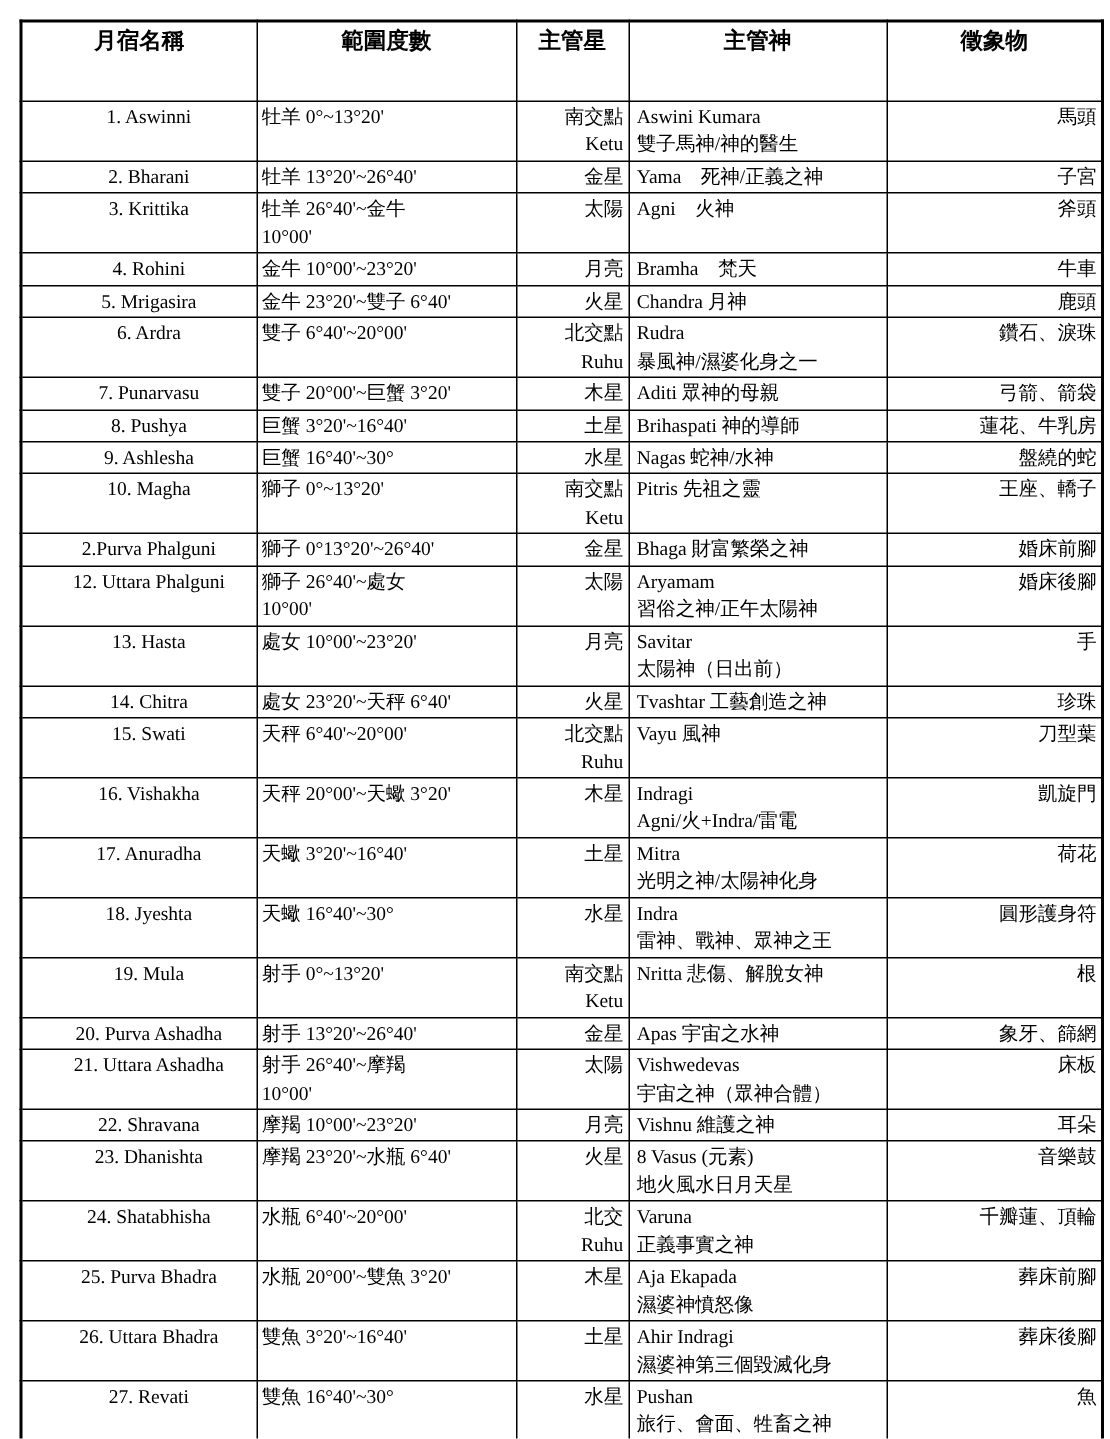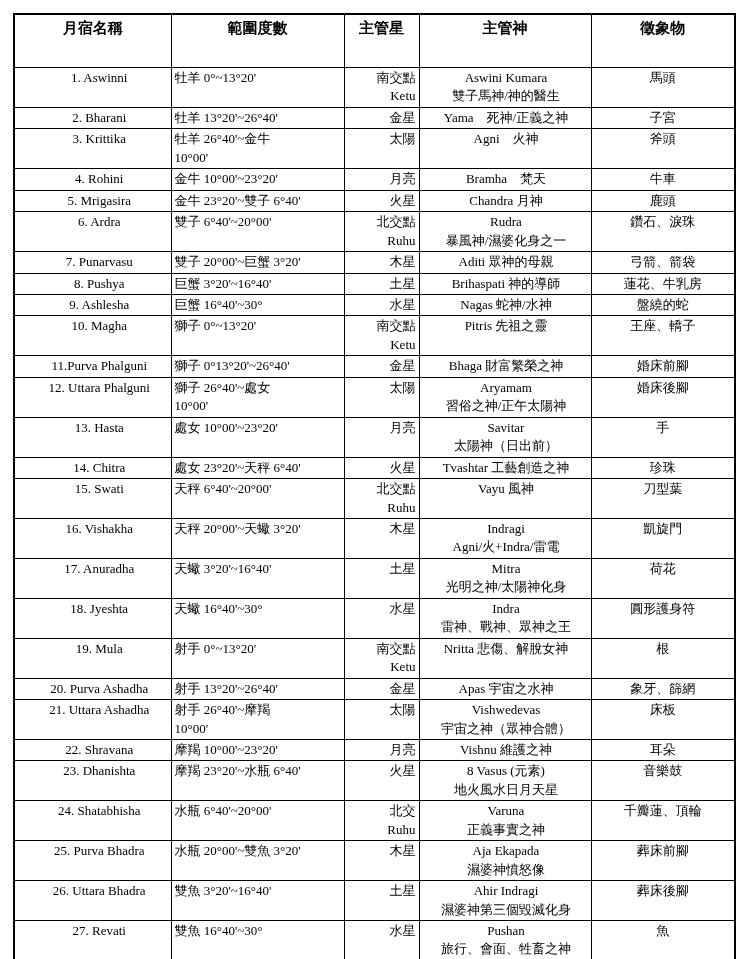--- a/index.html
+++ b/index.html
@@ -28,22 +28,22 @@
   .nak th{
     height:48px;
     font-size:15px;
     font-weight:bold;
     text-align:center;
     padding-top:3px;
   }
   td.c-name{font-weight:normal;text-align:center;padding-left:16px;}
   td.c-range{text-align:left;}
   td.c-planet{text-align:right;}
-  td.c-deity{text-align:center;padding-left:5px;}
-  td.c-symbol{text-align:center;}
+  td.c-deity{text-align:left;padding-left:5px;}
+  td.c-symbol{text-align:right;}
 </style>
 </head>
 <body>
 
 <div class="page">
   <table class="nak">
     <colgroup>
       <col style="width:157px">
       <col style="width:173px">
       <col style="width:75px">
@@ -140,21 +140,21 @@
   <tr>
     <td class="c-name">10. Magha</td>
     <td class="c-range">獅子 0°~13°20'</td>
     <td class="c-planet">南交點
 Ketu</td>
     <td class="c-deity">Pitris 先祖之靈</td>
     <td class="c-symbol">王座、轎子</td>
   </tr>
 
   <tr>
-    <td class="c-name">11.Purva Phalguni</td>
+    <td class="c-name">2.Purva Phalguni</td>
     <td class="c-range">獅子 0°13°20'~26°40'</td>
     <td class="c-planet">金星</td>
     <td class="c-deity">Bhaga 財富繁榮之神</td>
     <td class="c-symbol">婚床前腳</td>
   </tr>
 
   <tr>
     <td class="c-name">12. Uttara Phalguni</td>
     <td class="c-range">獅子 26°40'~處女
 10°00'</td>

